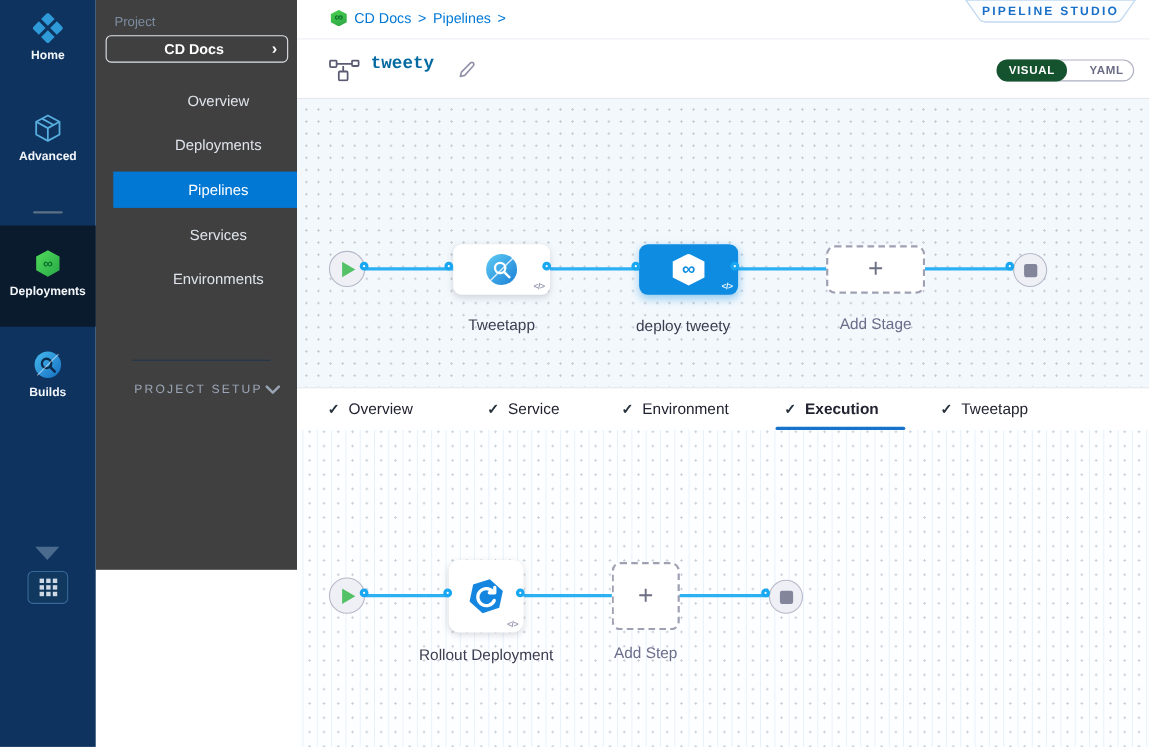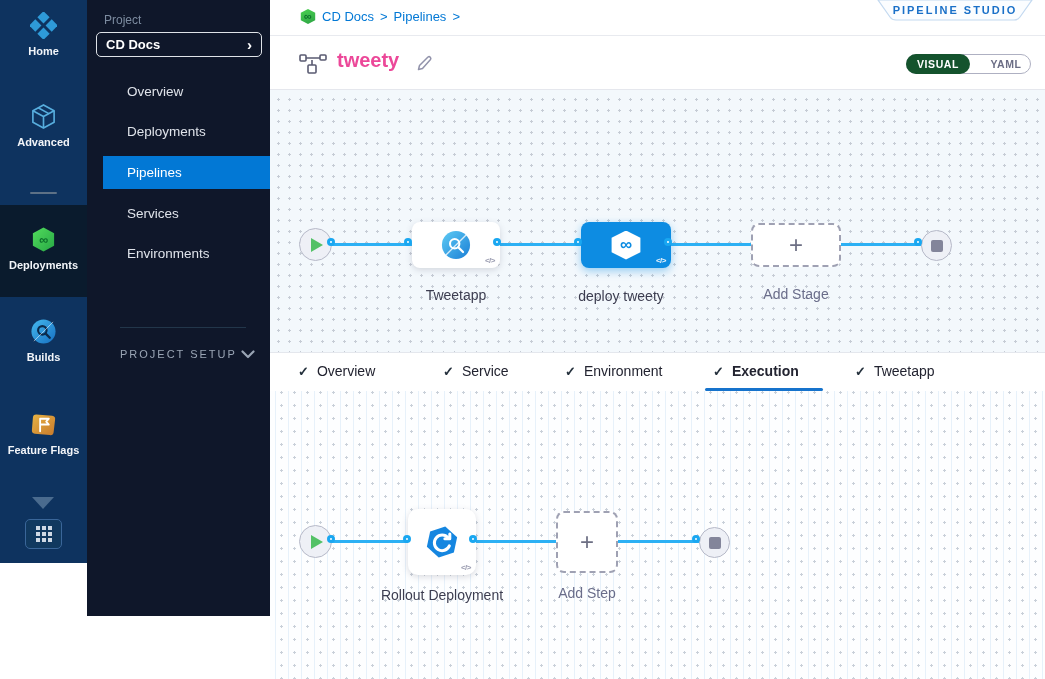--- a/index.html
+++ b/index.html
@@ -1,33 +1,33 @@
 <!DOCTYPE html>
 <html><head>
 <meta charset="utf-8">
 <style>
   * { margin:0; padding:0; box-sizing:border-box; }
   html,body { width:1045px; height:679px; }
   body { font-family:"Liberation Sans", sans-serif; overflow:hidden; background:#fff; }
   #app { position:relative; width:1045px; height:679px; overflow:hidden; }
 
   
-  .rail { position:absolute; left:0; top:0; width:87px; height:563px; background:#0e335f; z-index:5; }
+  .rail { position:absolute; left:0; top:0; width:87px; height:679px; background:#0e335f; z-index:5; }
   .rail-active-band { position:absolute; left:0; top:205px; width:87px; height:92px; background:#0a1b2d; }
   .rail-item { position:absolute; left:0; width:87px; text-align:center; }
   .rail-item .ricon { display:block; margin:0 auto 6px auto; width:27px; height:27px; }
   .rail-label { color:#f2f5f9; font-size:11px; font-weight:700; display:block; }
   .rail-divider { position:absolute; top:192px; left:30px; width:27px; height:2px; background:#5d7186; border-radius:2px; }
   .rail-chevron { position:absolute; top:497px; left:32px; width:0; height:0; border-left:11px solid transparent; border-right:11px solid transparent; border-top:12px solid #4a6b8e; }
   .module-box { position:absolute; top:519px; left:25px; width:37px; height:30px; border:1px solid #3a6699; border-radius:5px; display:flex; align-items:center; justify-content:center; background:#11395f; }
   .grid-glyph { display:grid; grid-template-columns:repeat(3,4px); grid-gap:2px; }
   .grid-glyph i { width:4px; height:4px; background:#cfd9e4; display:block; }
 
   
-  .sidebar { position:absolute; left:87px; top:0; width:183px; height:616px; background:#0f172a; z-index:4; }
+  .sidebar { position:absolute; left:87px; top:0; width:183px; height:518px; background:#404040; z-index:4;text-align:center; }
   .project-label { position:absolute; left:17px; top:13px; font-size:12px; color:#7d8ca0; }
   .project-select { position:absolute; left:9px; top:32px; width:166px; height:25px; border:1px solid #dfe3e8; border-radius:5px; display:flex; align-items:center; padding:0 9px; color:#fff; }
   .project-select .psel-name { font-size:13px; font-weight:700; flex:1; }
   .project-select .psel-chevron { font-size:15px; font-weight:700; line-height:1; }
   .menu-item { position:absolute; left:0; width:183px; height:33px; line-height:33px; padding-left:40px; font-size:13.5px; color:#dfe3ea; cursor:pointer; }
   .menu-item.active { left:16px; width:167px; padding-left:24px; background:#0278d5; color:#fff; }
   .sb-divider { position:absolute; left:33px; right:24px; top:327px; height:1px; background:#22364a; }
   .proj-setup { position:absolute; left:33px; top:348px; width:135px; display:flex; align-items:center; }
   .proj-setup span { font-size:11px; font-weight:400; letter-spacing:2px; color:#9aa5b5; flex:1; }
 
@@ -37,21 +37,21 @@
   .crumb-row { position:relative; width:100%; height:36px; background:#fff; border-bottom:1px solid #e8eaef; }
   .crumb-wrap { position:absolute; left:30px; top:9px; display:flex; align-items:center; gap:6px; }
   .crumb-link { color:#0278d5; font-size:13px; cursor:pointer; }
   .crumb-sep { color:#0278d5; font-size:13px; }
   .hexicon { width:16px; height:15px; background:linear-gradient(160deg,#4ad150,#2da344); clip-path:polygon(50% 0,95% 25%,95% 75%,50% 100%,5% 75%,5% 25%); display:flex; align-items:center; justify-content:center; color:#0b6e2a; font-weight:700; font-size:11px; line-height:1; }
   .studio-badge { position:absolute; right:10px; top:0; }
   .studio-badge text { font-family:"Liberation Sans", sans-serif; }
 
   .title-row { position:relative; width:100%; height:54px; background:#fff; border-bottom:1px solid #e5e7ed; }
   .pipe-glyph { position:absolute; left:29px; top:18px; }
-  .page-title { position:absolute; left:67px; top:13px; font-size:20px; font-weight:700; color:#ec4899; }
+  .page-title { position:absolute; left:67px; top:13px; font-size:16px; font-weight:700; color:#0369a1;font-family:Liberation Mono, monospace; }
   .pencil { position:absolute; left:146px; top:18px; cursor:pointer; }
   .toggle { position:absolute; right:14px; top:18px; width:125px; height:20px; border:1px solid #aeb0c2; border-radius:11px; background:#fff; display:flex; }
   .toggle .seg { flex:1; display:flex; align-items:center; justify-content:center; font-size:10.5px; font-weight:700; letter-spacing:.6px; color:#6b6d85; cursor:pointer; border-radius:11px; }
   .toggle .seg.active { background:#14532d; color:#fff; margin:-1px 12px -1px -1px; flex:0 0 64px; }
 
   
   .canvas1 { position:relative; width:100%; height:262px;
     background-color:#f3f8fc;
     background-image:radial-gradient(#c6ccd5 1px, transparent 1.2px);
     background-size:11px 11px; background-position:3px 4px; }
@@ -136,33 +136,20 @@
             </linearGradient>
           </defs>
         <circle cx="14" cy="14" r="12.5" fill="url(#gBlue)"></circle>
         <circle cx="12.8" cy="12.8" r="4.4" fill="none" stroke="#0b2b4c" stroke-width="2.2"></circle>
         <line x1="16" y1="16" x2="20.5" y2="20.5" stroke="#0b2b4c" stroke-width="2.4" stroke-linecap="round"></line>
         <line x1="4" y1="24" x2="24" y2="4" stroke="#ffffff" stroke-width="1" opacity=".55"></line>
       </svg>
       <span class="rail-label">Builds</span>
     </div>
 
-    <div class="rail-item" style="top:411px">
-      <svg class="ricon" viewBox="0 0 28 28">
-        <defs>
-            <linearGradient id="gOrange" x1="0" y1="0" x2="1" y2="1">
-          <stop offset="0" stop-color="#e7b344"></stop>
-              <stop offset="1" stop-color="#c87a2c"></stop>
-            </linearGradient>
-          </defs>
-        <path d="M6.5 3.5 L23 5 A3.5 3.5 0 0 1 26 9 L24.5 22 A3.5 3.5 0 0 1 20.5 25 L5 23.5 A3.5 3.5 0 0 1 2 19.5 L3 7 A3.5 3.5 0 0 1 6.5 3.5 Z" fill="url(#gOrange)"></path>
-        <path d="M10.5 8 V21 M10.5 8 H19.5 L16.8 11 L19.5 14 H10.5" fill="none" stroke="#fff" stroke-width="1.9" stroke-linejoin="round" stroke-linecap="round"></path>
-      </svg>
-      <span class="rail-label">Feature Flags</span>
-    </div>
 
     <div class="rail-chevron"></div>
 
     <div class="module-box">
       <span class="grid-glyph">
           <i></i>
           <i></i>
           <i></i>
           <i></i>
           <i></i>

